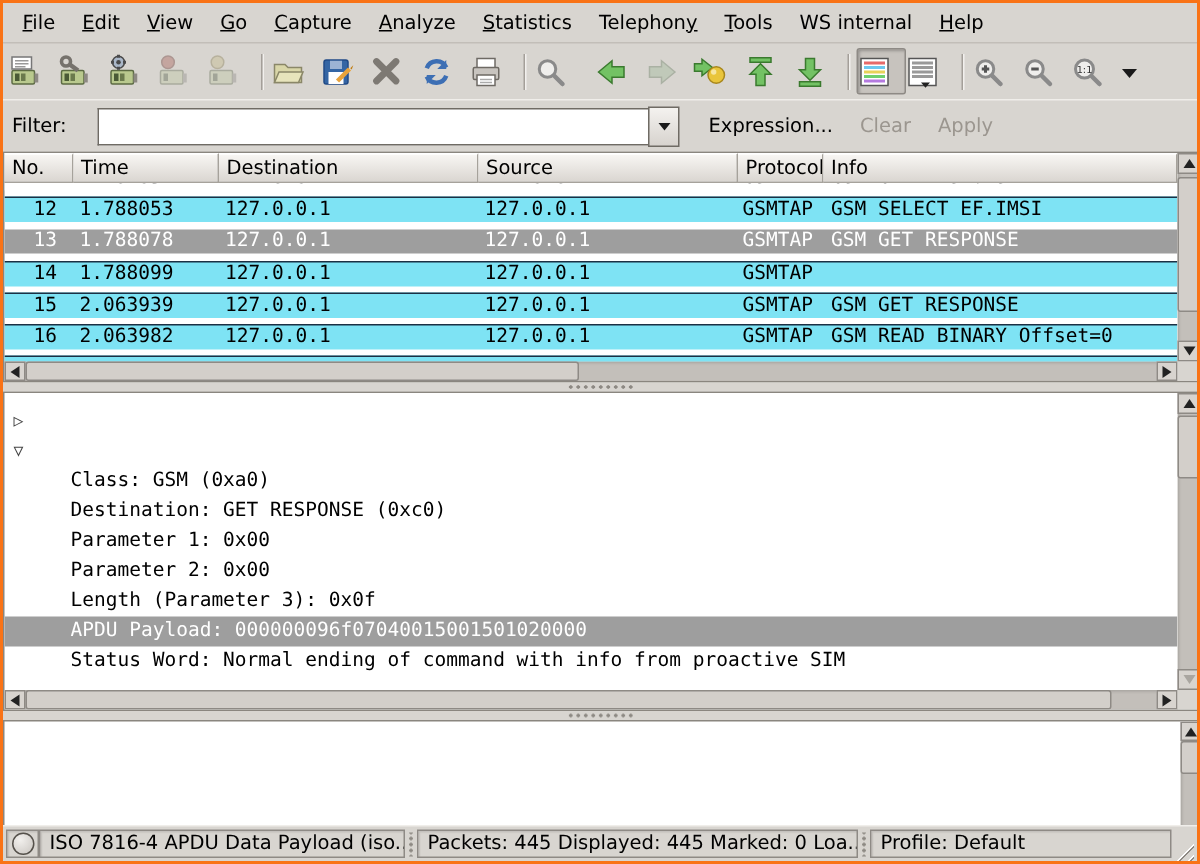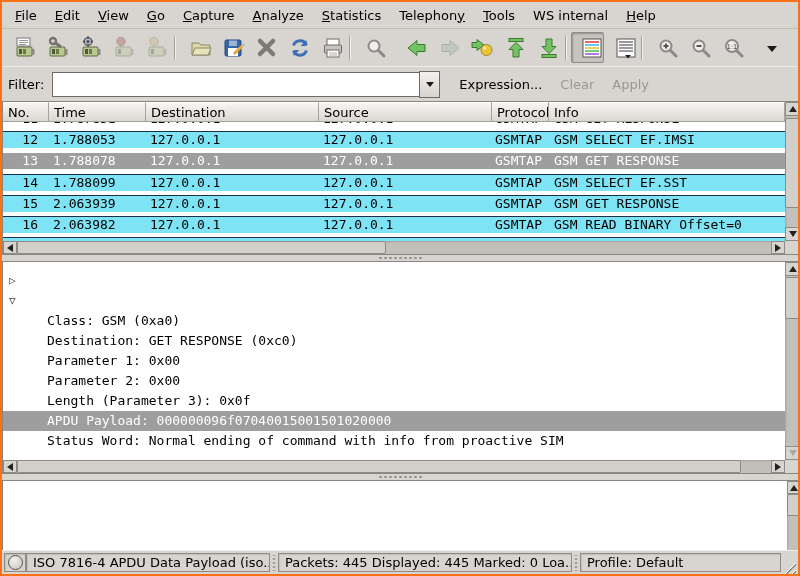--- a/index.html
+++ b/index.html
@@ -9,32 +9,32 @@
   .mono{font-family:"DejaVu Sans Mono","Liberation Mono",monospace;}
 
   
   .menubar{position:absolute;left:0;top:0;right:0;height:26px;display:flex;align-items:center;
     padding-left:4px;border-bottom:1px solid #c2beb8;}
   .menu-item{padding:4px 9px;white-space:nowrap;}
   .menu-item u{text-decoration:underline;}
 
   
   .toolbar{position:absolute;left:0;top:27px;right:0;height:37px;display:flex;align-items:center;padding-left:3px;}
-  .tbtn{width:33px;height:31px;display:flex;align-items:center;justify-content:flex-end;flex:0 0 auto;}
+  .tbtn{width:33px;height:31px;display:flex;align-items:center;justify-content:flex-start;flex:0 0 auto;}
   .tbtn svg{display:block;}
   .tbtn.disabled{opacity:.38;filter:grayscale(35%);}
   .tbtn.pressed{background:#c7c3be;border:1px solid #8e8a85;border-radius:2px;
     box-shadow:inset 1px 1px 2px rgba(0,0,0,.25);width:31px;height:29px;}
   .tsep{width:0;height:24px;border-left:1px solid #a49f99;border-right:1px solid #f2f0ed;margin:0 4px;flex:0 0 auto;}
   .tspacer{width:8px;flex:0 0 auto;}
 
   
   .filterbar{position:absolute;left:0;top:64px;right:0;height:35px;display:flex;align-items:center;
     border-top:1px solid #f0eeea;padding-left:6px;}
-  .filter-label{margin-right:8px;}
+  .filter-label{margin-right:21px;}
   .filter-input{width:358px;height:21px;background:#fff;border:1px solid #6f6b64;border-right:none;
     padding:1px 4px;font-size:13px;outline:none;}
   .combo-btn{width:19px;height:25px;border:1px solid #6f6b64;background:linear-gradient(#f4f2ef,#d7d3ce);
     display:flex;align-items:center;justify-content:center;}
   .arrow-down-sm{width:0;height:0;border-left:4px solid transparent;border-right:4px solid transparent;border-top:5px solid #1a1a1a;}
   .flat-btn{padding:5px 9px;white-space:nowrap;}
   .flat-btn.grayed{color:#9b968f;}
 
   
   .plist{position:absolute;left:0;top:99px;width:800px;height:154px;background:#fff;
@@ -370,21 +370,20 @@
           <span class="cell c-info">GSM GET RESPONSE</span>
         </div>
       </div>
       <div class="prow cyan">
         <div class="band">
           <span class="cell c-no">14</span>
           <span class="cell c-time">1.788099</span>
           <span class="cell c-src">127.0.0.1</span>
           <span class="cell c-dst">127.0.0.1</span>
           <span class="cell c-proto">GSMTAP</span>
-          <span class="cell c-info">GSM SELECT EF.SST</span>
         </div>
       </div>
       <div class="prow cyan">
         <div class="band">
           <span class="cell c-no">15</span>
           <span class="cell c-time">2.063939</span>
           <span class="cell c-src">127.0.0.1</span>
           <span class="cell c-dst">127.0.0.1</span>
           <span class="cell c-proto">GSMTAP</span>
           <span class="cell c-info">GSM GET RESPONSE</span>

